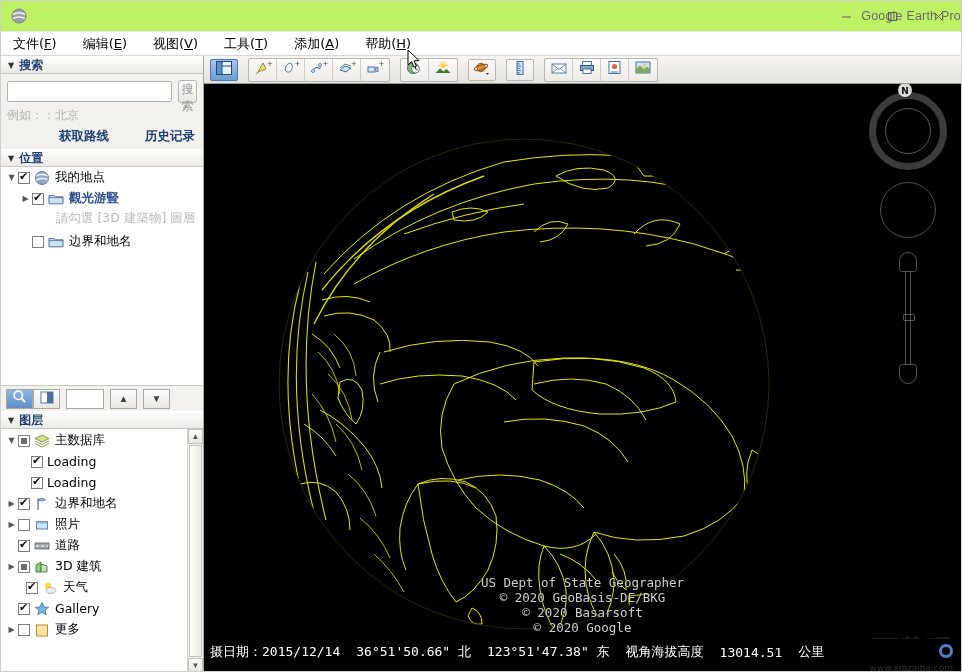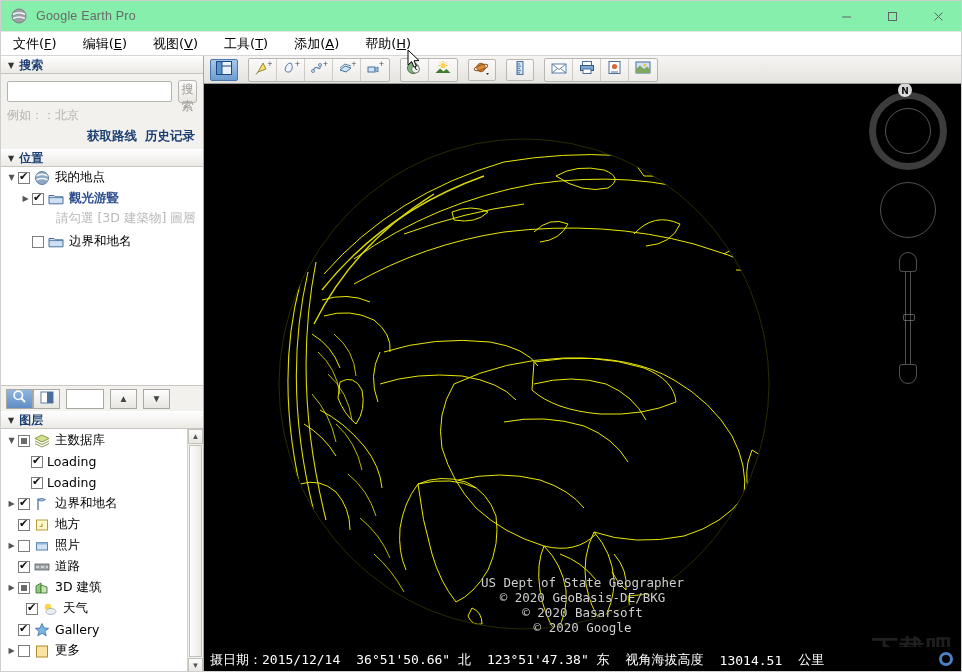--- a/index.html
+++ b/index.html
@@ -14,23 +14,24 @@
     width: 962px; height: 672px;
     background: #ffffff;
     border: 1px solid #cfcfcf;
     overflow: hidden;
   }
 
   
   .titlebar {
     height: 31px;
     display: flex; align-items: center;
-    background: #86efac;
+    background: #bef264;
     border-bottom: 1px solid #e6e6e6;
     position: relative;
+    justify-content: space-between;
   }
   .title-icon {
     width: 16px; height: 16px;
     margin-left: 10px; margin-right: 9px;
     flex: none;
   }
   .title-text {
     font-size: 12.5px;
     color: #6a6a6a;
     letter-spacing: .2px;
@@ -116,21 +117,21 @@
     color: #9b9995;
     font-family: "DejaVu Sans", sans-serif;
   }
   .search-hint {
     font-size: 12px;
     color: #b4b2ad;
     margin-top: 4px;
     font-family: Liberation Mono, monospace;
   }
   .search-links {
-    display: flex; gap: 8px;
+    display: flex; gap: 36px;
     justify-content: flex-end;
     padding: 2px 8px 4px 0;
     background: #f2f1ee;
   }
   .search-link {
     font-size: 12.5px;
     font-weight: bold;
     color: #1b3f72;
     font-family: "DejaVu Sans", sans-serif;
   }
@@ -387,21 +388,21 @@
     position: absolute; left: -3px; top: 42px;
     width: 12px; height: 7px;
     border: 1px solid rgba(190,190,190,0.45);
     border-radius: 2px;
     background: rgba(0,0,0,0.2);
   }
 
   
   .statusbar {
     position: absolute;
-    left: 0; right: 0; bottom: 0;
+    left: 0; right: 0; bottom: 8px;
     height: 26px;
     background: #000;
     display: flex; align-items: center;
     color: #ffffff;
     font-size: 13px;
     font-family: "DejaVu Sans Mono", "DejaVu Sans", monospace;
     padding-left: 6px;
     white-space: nowrap;
   }
   .status-seg { margin-right: 16px; }
@@ -602,31 +603,20 @@
             <span class="cb checked"></span>
             <span class="tree-ico">
               <svg width="16" height="16" viewBox="0 0 16 16">
                 <line x1="4" y1="2.5" x2="4" y2="14" stroke="#5b7fa8" stroke-width="1.4"></line>
                 <path d="M4.5 3 q4 -1.5 7 .6 q-3 2.4 -7 .9 z" fill="#9cc2e8" stroke="#4a6f9c" stroke-width=".8"></path>
               </svg>
             </span>
             <span>边界和地名</span>
           </div>
 
-          <div class="layer-row" style="padding-left:4px">
-            <span class="tw"></span>
-            <span class="cb checked"></span>
-            <span class="tree-ico">
-              <svg width="16" height="16" viewBox="0 0 16 16">
-                <rect x="2.5" y="3" width="11" height="10" fill="#fff8d0" stroke="#b59b34" stroke-width="1"></rect>
-                <path d="M5.5 9.5 h2.5 v-3" fill="none" stroke="#b59b34" stroke-width="1.2"></path>
-              </svg>
-            </span>
-            <span>地方</span>
-          </div>
 
           <div class="layer-row" style="padding-left:4px">
             <span class="tw">
                 <span class="arr">▶</span>
               </span>
             <span class="cb"></span>
             <span class="tree-ico">
               <svg width="16" height="16" viewBox="0 0 16 16">
                 <rect x="2.5" y="4.5" width="11" height="7.5" fill="#cfe4f5" stroke="#5b7fa8" stroke-width="1"></rect>
                 <rect x="2.5" y="4.5" width="11" height="2" fill="#8fb6dd"></rect>

